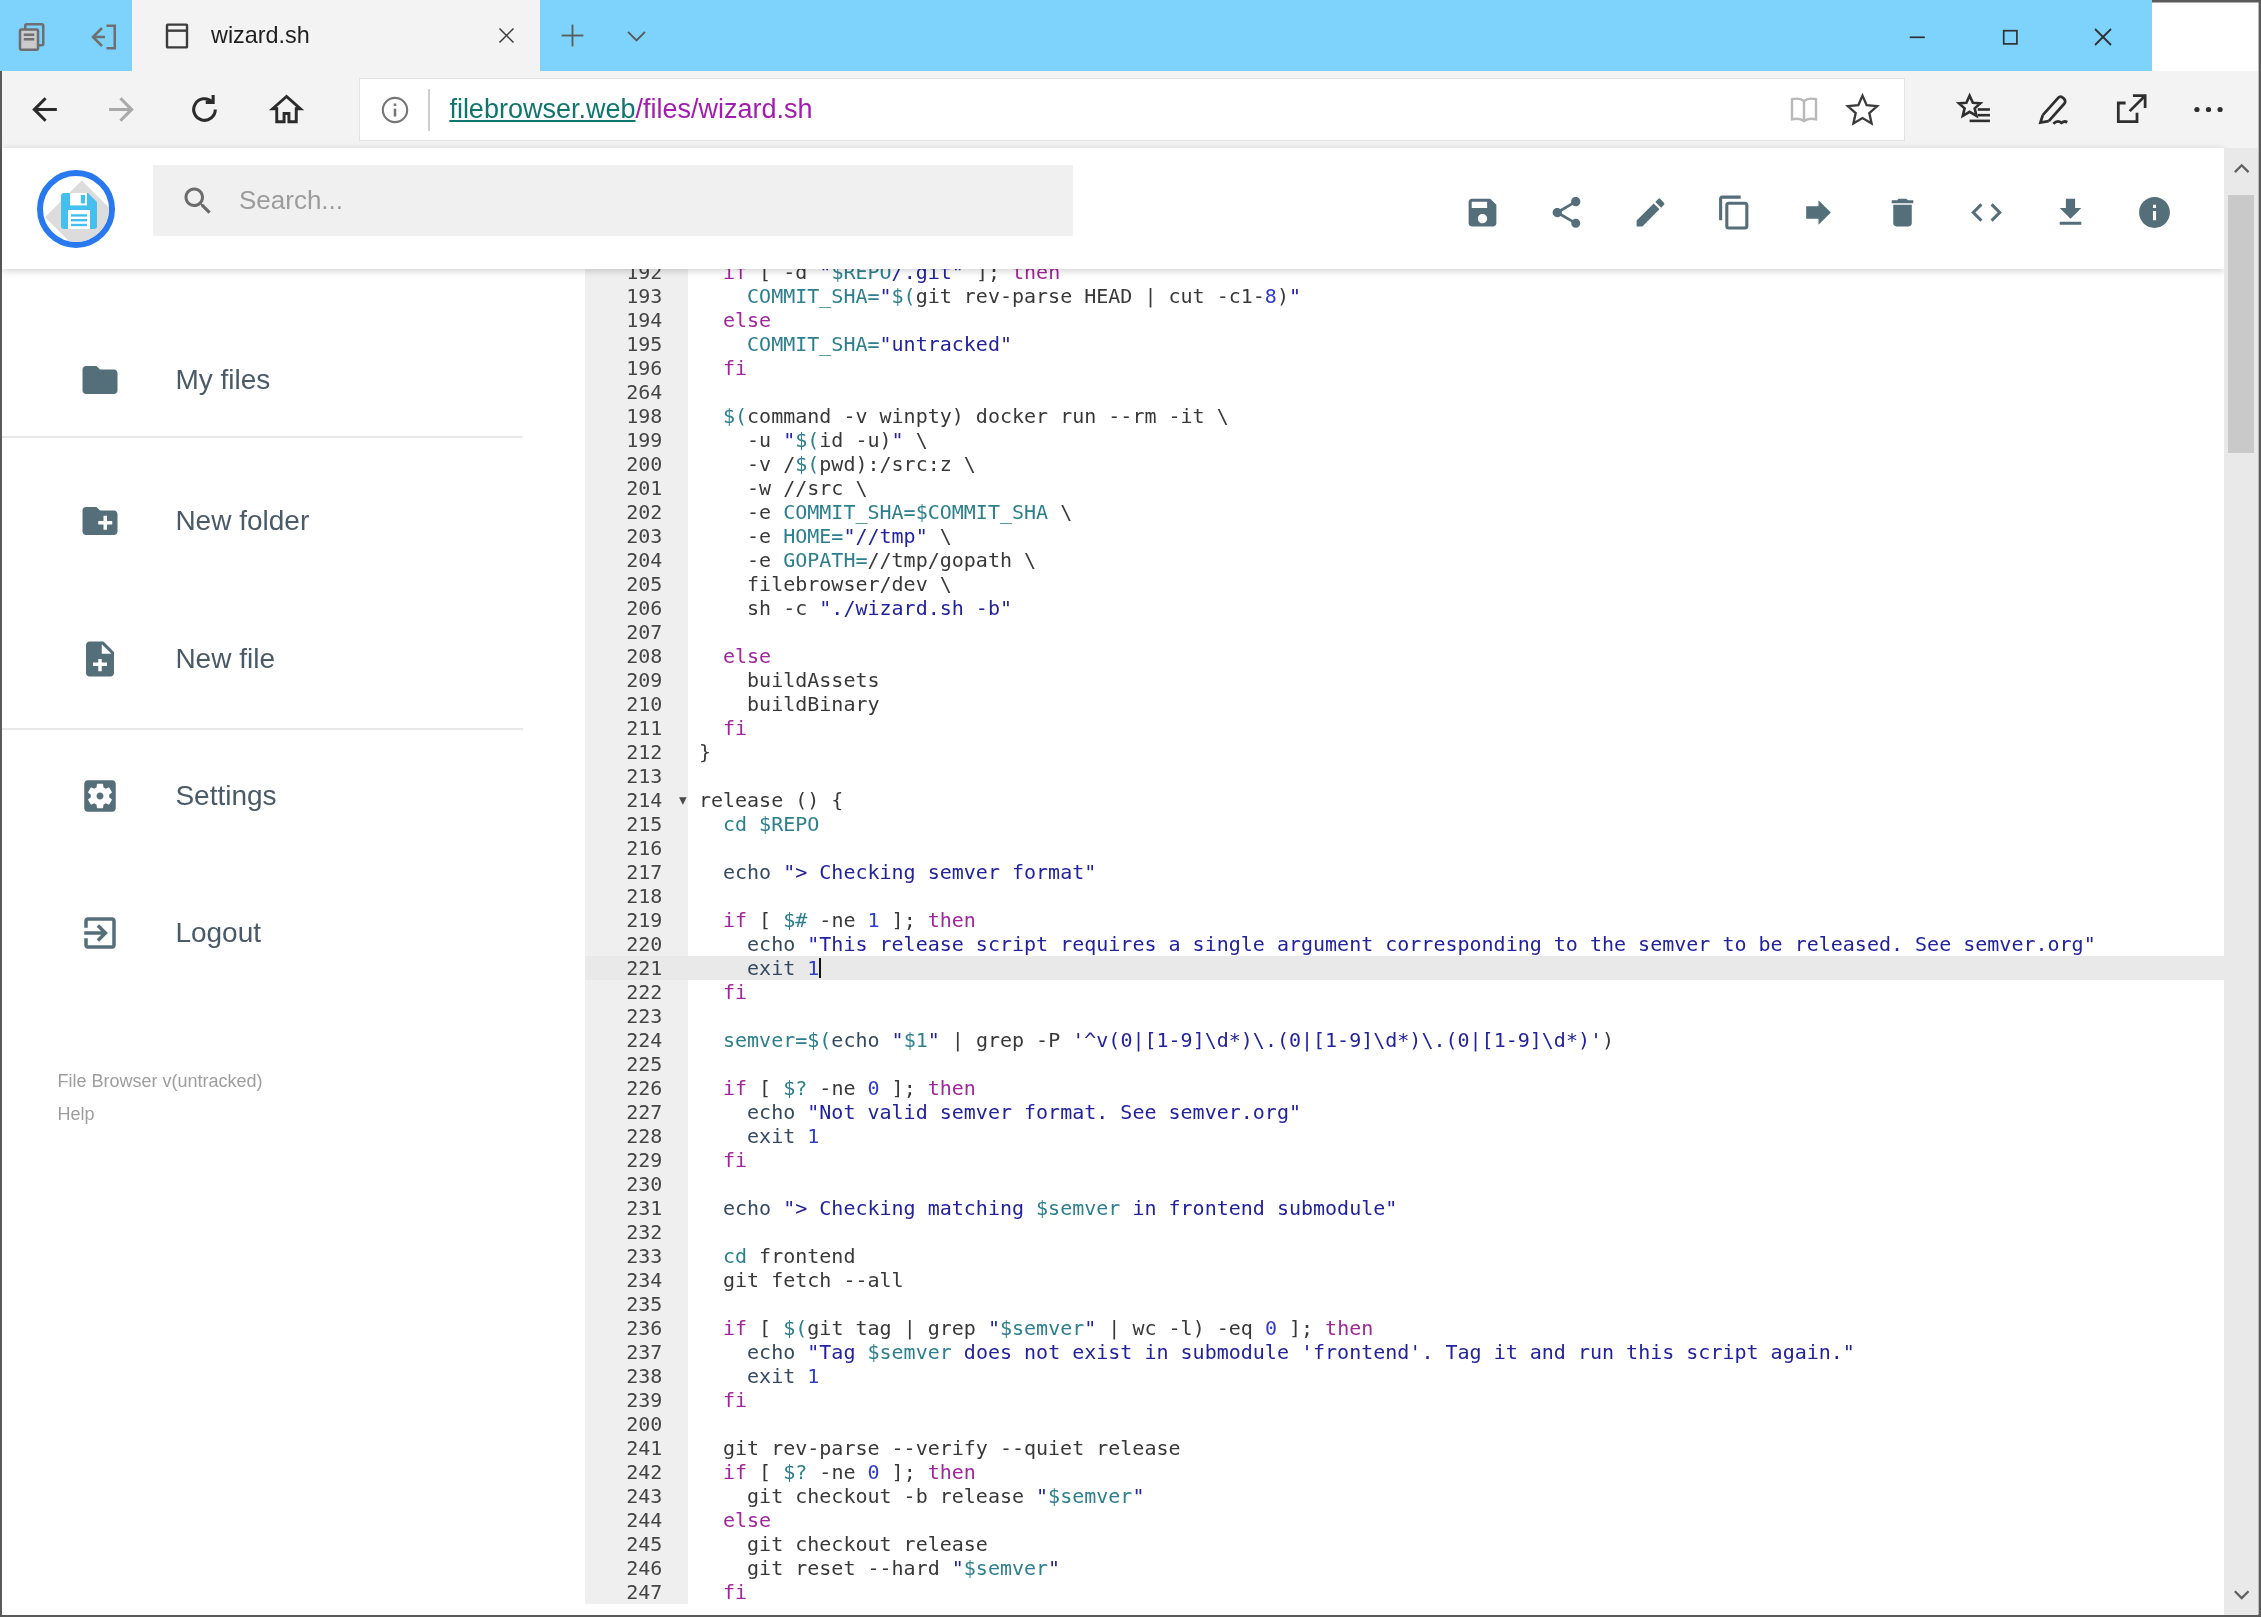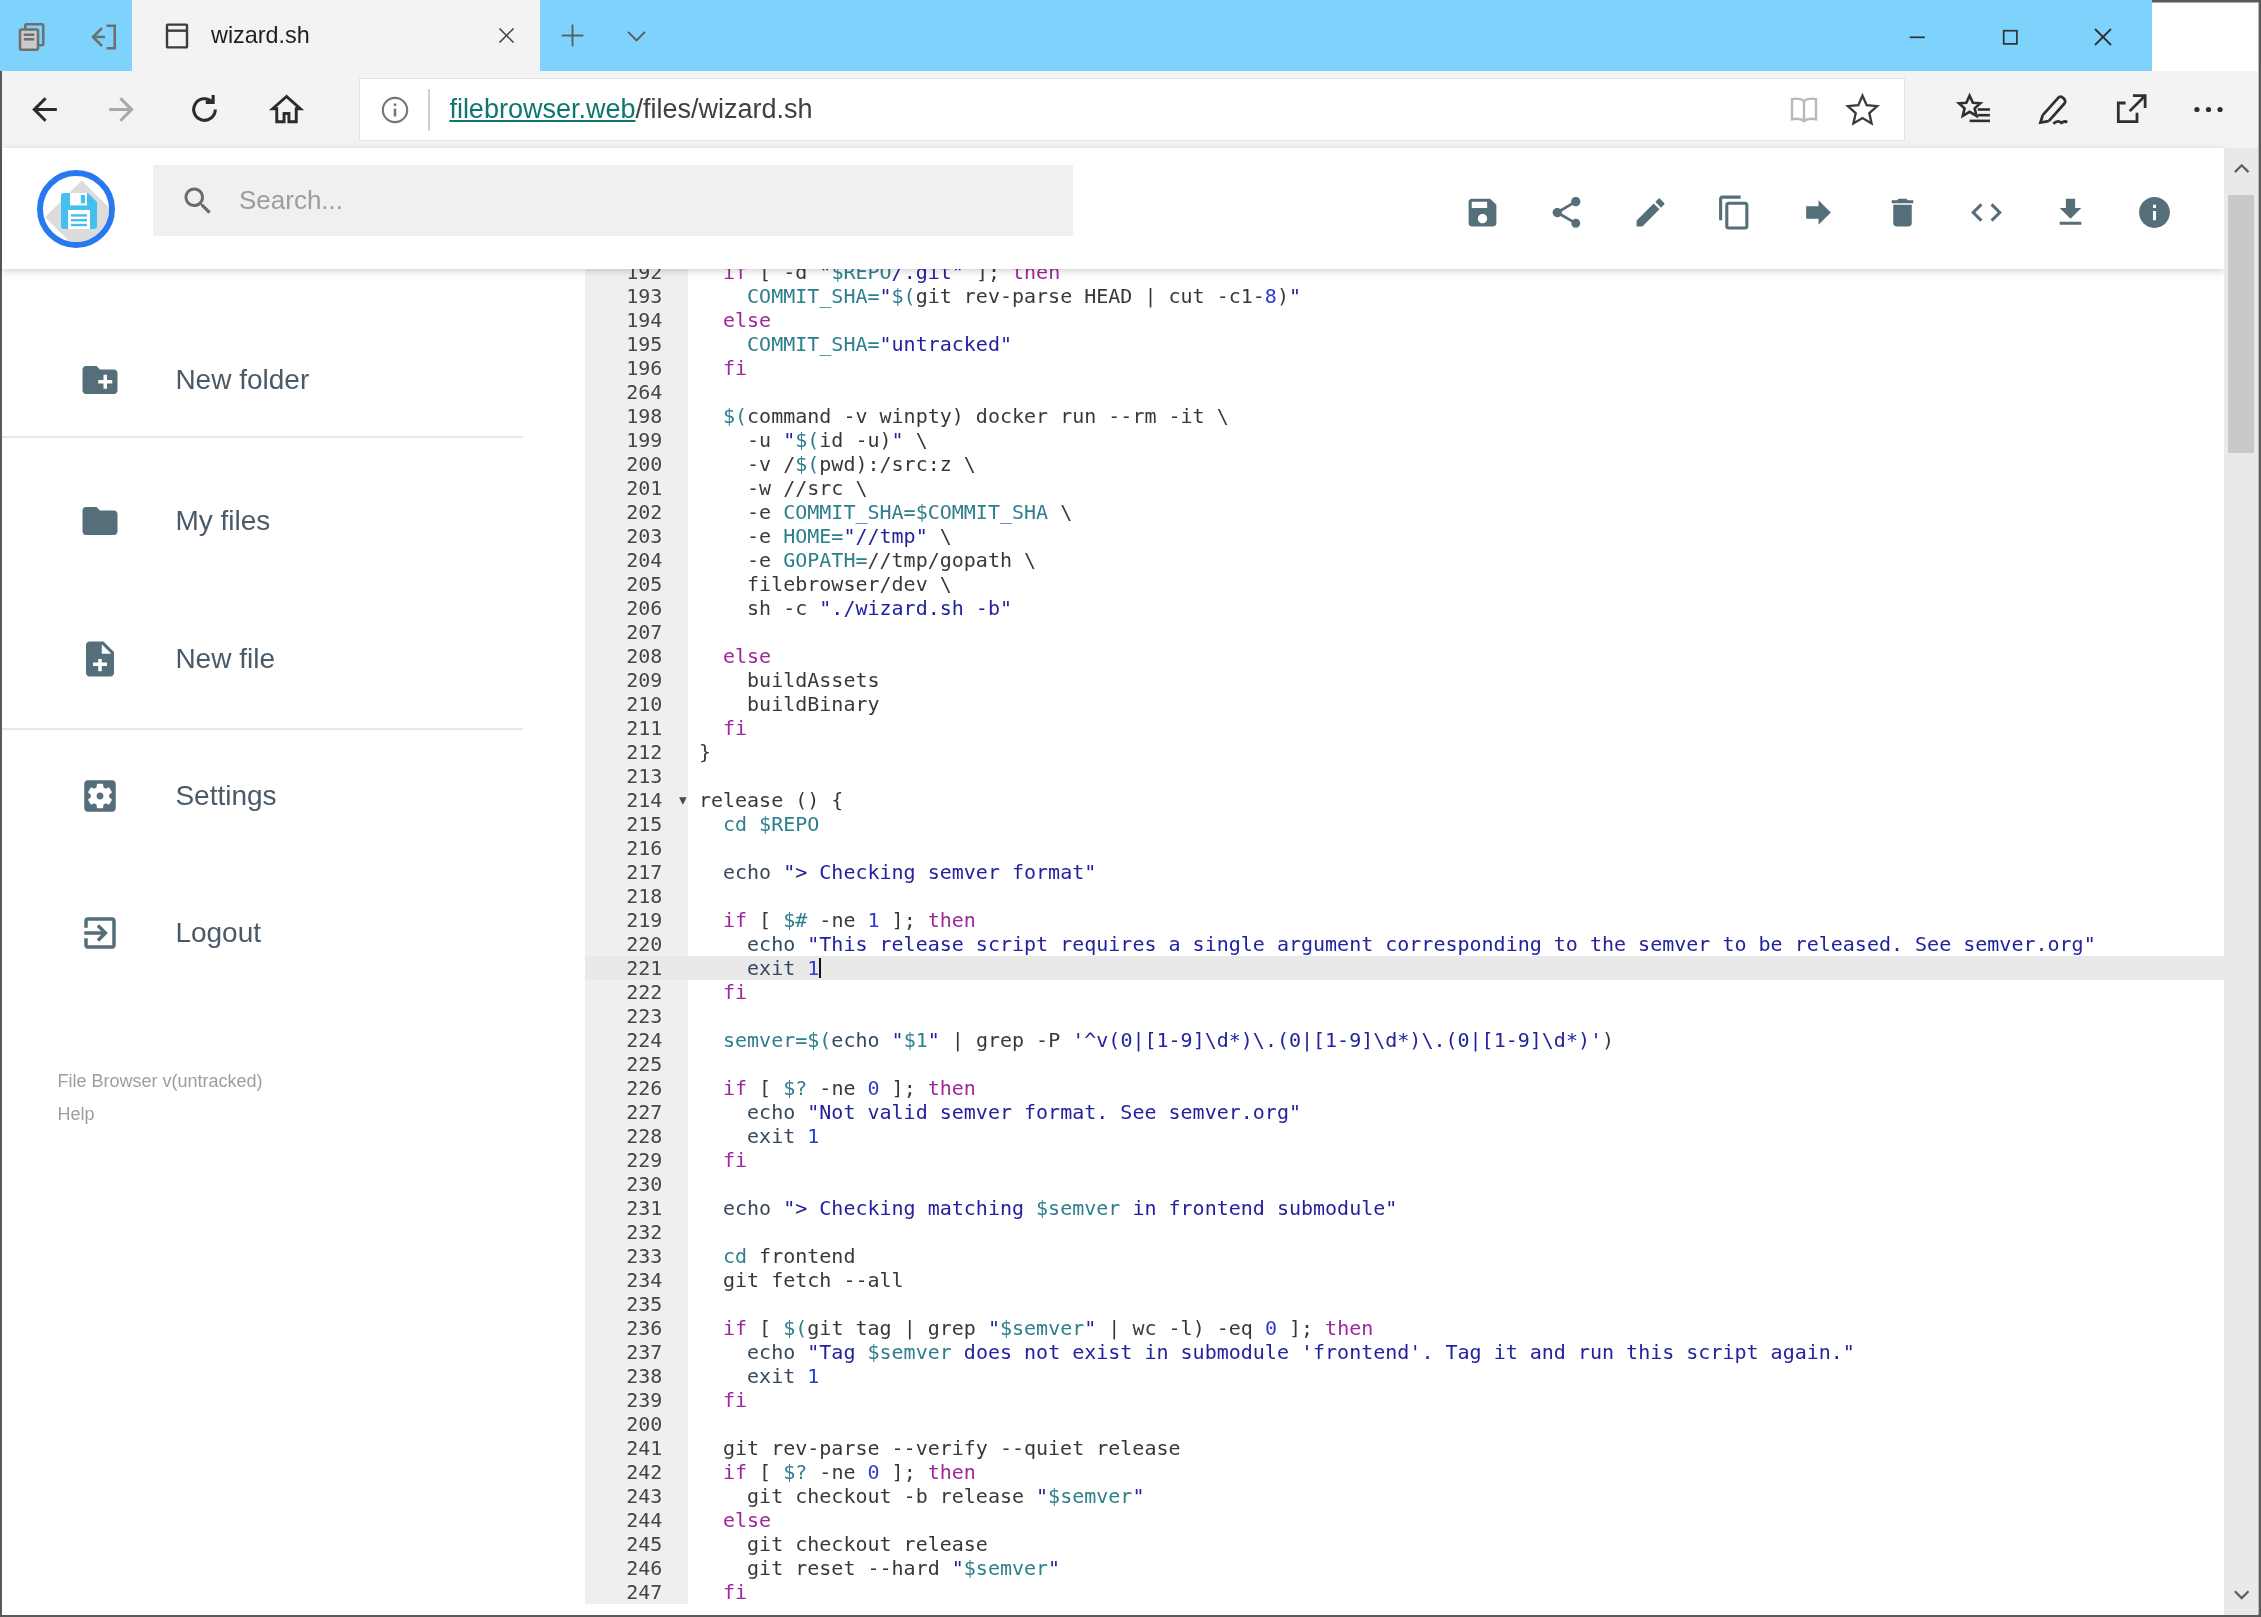--- a/index.html
+++ b/index.html
@@ -21,21 +21,21 @@
   .winbtn { width:93px; height:69px; display:flex; align-items:center; justify-content:center; }
 
   
   .addrbar { position:absolute; left:2.4px; top:71px; width:2256px; height:77px; background:#f3f3f3; }
   .nav-ico { position:absolute; top:0; height:77px; width:65px; display:flex; align-items:center; justify-content:center; }
   .addr-field { position:absolute; left:357px; top:7.3px; width:1546px; height:63px; background:#fff; border:1.6px solid #e2e2e2; display:flex; align-items:center; }
   .addr-info { margin-left:18px; display:flex; align-items:center; }
   .addr-div { width:1.6px; height:42px; background:#cfcfcf; margin-left:16px; }
   .addr-url { margin-left:19.4px; font-size:27px; flex:1; white-space:nowrap; overflow:hidden; }
   .url-host { color:#0f766e;text-decoration:underline; }
-  .url-path { color:#404040; }
+  .url-path { color:#a21caf; }
   .addr-right { display:flex; align-items:center; margin-right:13px; }
   .addr-right > div { width:58px; height:58px; display:flex; align-items:center; justify-content:center; }
   .browser-actions { position:absolute; top:0; height:77px; display:flex; align-items:center; }
   .browser-actions > div { width:78px; height:65px; display:flex; align-items:center; justify-content:center; }
 
   
   .page { position:absolute; left:2.4px; top:148px; width:2256px; height:1467px; background:#fff; }
 
   .app-header { position:absolute; left:0; top:0; width:2223px; height:121px; background:#fff;
                 box-shadow:0 2.4px 7.3px rgba(0,0,0,0.18); z-index:6; }
@@ -305,29 +305,29 @@
               <path d="M12 2C6.48 2 2 6.48 2 12s4.48 10 10 10 10-4.48 10-10S17.52 2 12 2zm1 15h-2v-6h2v6zm0-8h-2V7h2v2z"></path>
             </svg>
           </div>
         </div>
     </div>
 
     <div class="sidebar">
       <div class="side-items" id="side-items">
           <div class="side-item">
             <svg width="42" height="42" viewBox="0 0 24 24" fill="#546e7a">
-              <path d="M20 6h-8l-2-2H4c-1.1 0-1.99.9-1.99 2L2 18c0 1.1.9 2 2 2h16c1.1 0 2-.9 2-2V8c0-1.1-.9-2-2-2zm-1 8h-3v3h-2v-3h-3v-2h3V9h2v3h3v2z"></path>
-            </svg>
-            <span class="lbl">New folder</span>
+              <path d="M10 4H4c-1.1 0-1.99.9-1.99 2L2 18c0 1.1.9 2 2 2h16c1.1 0 2-.9 2-2V8c0-1.1-.9-2-2-2h-8l-2-2z"></path>
+            </svg>
+            <span class="lbl">My files</span>
           </div>
           <div class="side-item">
             <svg width="42" height="42" viewBox="0 0 24 24" fill="#546e7a">
-              <path d="M10 4H4c-1.1 0-1.99.9-1.99 2L2 18c0 1.1.9 2 2 2h16c1.1 0 2-.9 2-2V8c0-1.1-.9-2-2-2h-8l-2-2z"></path>
-            </svg>
-            <span class="lbl">My files</span>
+              <path d="M20 6h-8l-2-2H4c-1.1 0-1.99.9-1.99 2L2 18c0 1.1.9 2 2 2h16c1.1 0 2-.9 2-2V8c0-1.1-.9-2-2-2zm-1 8h-3v3h-2v-3h-3v-2h3V9h2v3h3v2z"></path>
+            </svg>
+            <span class="lbl">New folder</span>
           </div>
           <div class="side-item">
             <svg width="42" height="42" viewBox="0 0 24 24" fill="#546e7a">
               <path d="M14 2H6c-1.1 0-1.99.9-1.99 2L4 20c0 1.1.89 2 1.99 2H18c1.1 0 2-.9 2-2V8l-6-6zm2 14h-3v3h-2v-3H8v-2h3v-2h2v2h3v2zm-3-7V3.5L18.5 9H13z"></path>
             </svg>
             <span class="lbl">New file</span>
           </div>
           <div class="side-item">
             <svg width="42" height="42" viewBox="0 0 24 24" fill="#546e7a">
               <path d="M12 10c-1.1 0-2 .9-2 2s.9 2 2 2 2-.9 2-2-.9-2-2-2zm7-7H5c-1.11 0-2 .9-2 2v14c0 1.1.89 2 2 2h14c1.1 0 2-.9 2-2V5c0-1.1-.9-2-2-2zm-1.75 9c0 .23-.02.46-.05.68l1.48 1.16c.13.11.17.3.08.45l-1.4 2.42c-.09.15-.27.21-.43.15l-1.74-.7c-.36.28-.76.51-1.18.69l-.26 1.85c-.03.17-.18.3-.35.3h-2.8c-.17 0-.32-.13-.35-.29l-.26-1.85c-.43-.18-.82-.41-1.18-.69l-1.74.7c-.16.06-.34 0-.43-.15l-1.4-2.42c-.09-.15-.05-.34.08-.45l1.48-1.16c-.03-.23-.05-.46-.05-.69 0-.23.02-.46.05-.68l-1.48-1.16c-.13-.11-.17-.3-.08-.45l1.4-2.42c.09-.15.27-.21.43-.15l1.74.7c.36-.28.76-.51 1.18-.69l.26-1.85c.03-.17.18-.3.35-.3h2.8c.17 0 .32.13.35.29l.26 1.85c.43.18.82.41 1.18.69l1.74-.7c.16-.06.34 0 .43.15l1.4 2.42c.09.15.05.34-.08.45l-1.48 1.16c.03.23.05.46.05.69z"></path>

